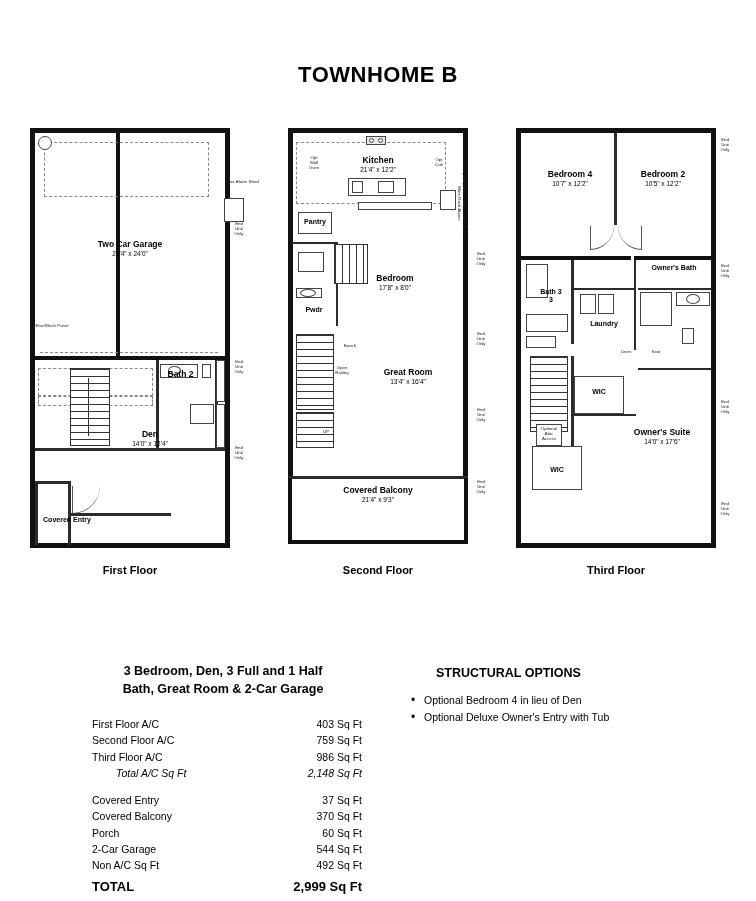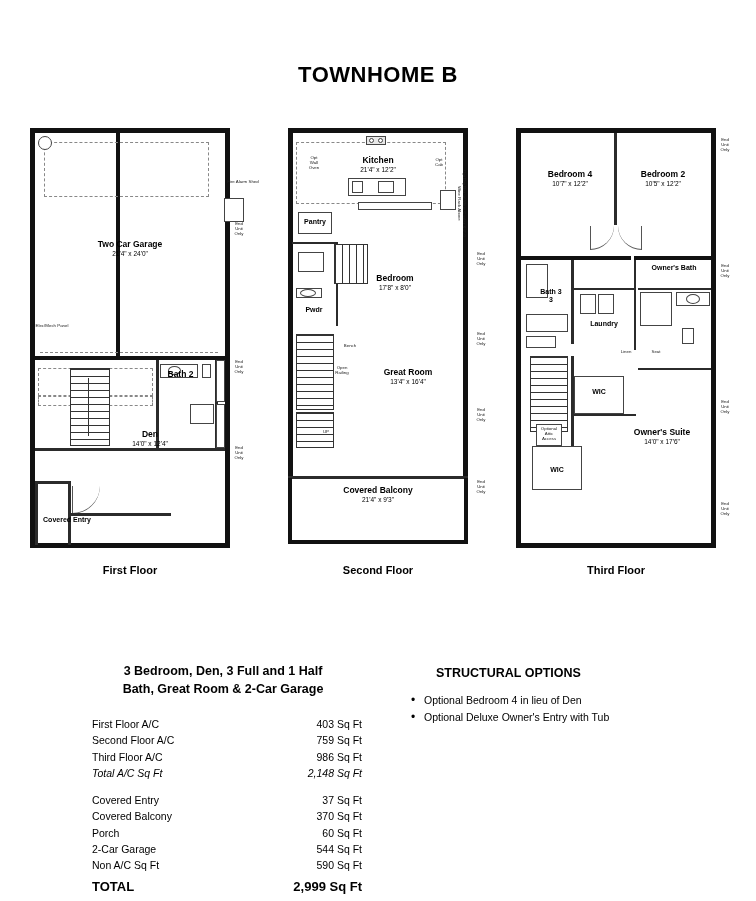--- a/index.html
+++ b/index.html
@@ -153,21 +153,21 @@
     font-size: 10.5px;
     width: 270px;
   }
   .spec-row {
     display: flex;
     justify-content: space-between;
     line-height: 1.55;
   }
   .spec-row .lbl { text-align: left; }
   .spec-row .val { text-align: right; }
-  .spec-row.italic { font-style: italic; }
+  .spec-row.italic { font-style: italic; margin-left: 24px; }
   .spec-gap { height: 11px; }
   .total-row {
     display: flex;
     justify-content: space-between;
     font-size: 13px;
     font-weight: bold;
     margin-top: 6px;
   }
   .opts-title {
     position: absolute;
@@ -460,21 +460,21 @@
     <div class="spec-row">
       <span class="lbl">Porch</span>
       <span class="val">60 Sq Ft</span>
     </div>
     <div class="spec-row">
       <span class="lbl">2-Car Garage</span>
       <span class="val">544 Sq Ft</span>
     </div>
     <div class="spec-row">
       <span class="lbl">Non A/C Sq Ft</span>
-      <span class="val">590 Sq Ft</span>
+      <span class="val">492 Sq Ft</span>
     </div>
 
     <div class="total-row">
       <span class="lbl">TOTAL</span>
       <span class="val">2,999 Sq Ft</span>
     </div>
   </div>
 
   <div class="opts-title" style="left:408px; top:666px;margin-left:28px;">STRUCTURAL OPTIONS</div>
   <ul class="opts-list" style="left:408px; top:692px; width:300px;">

